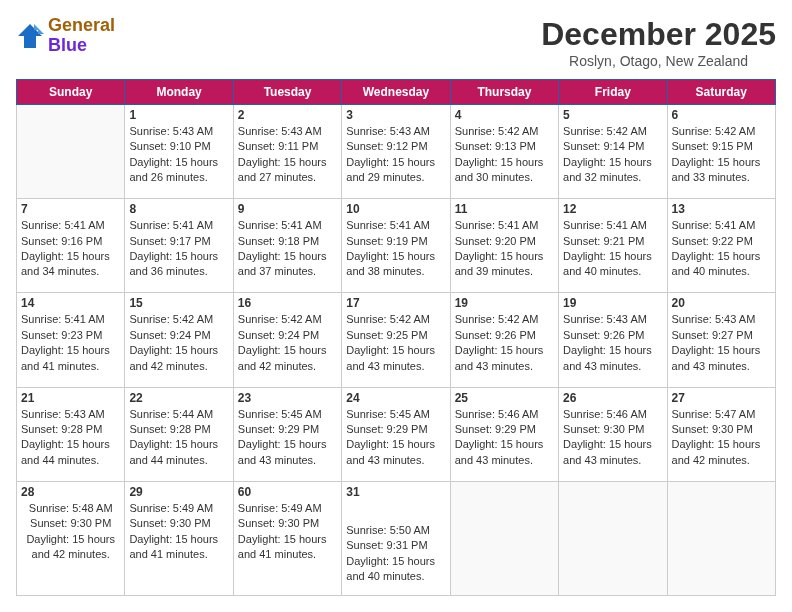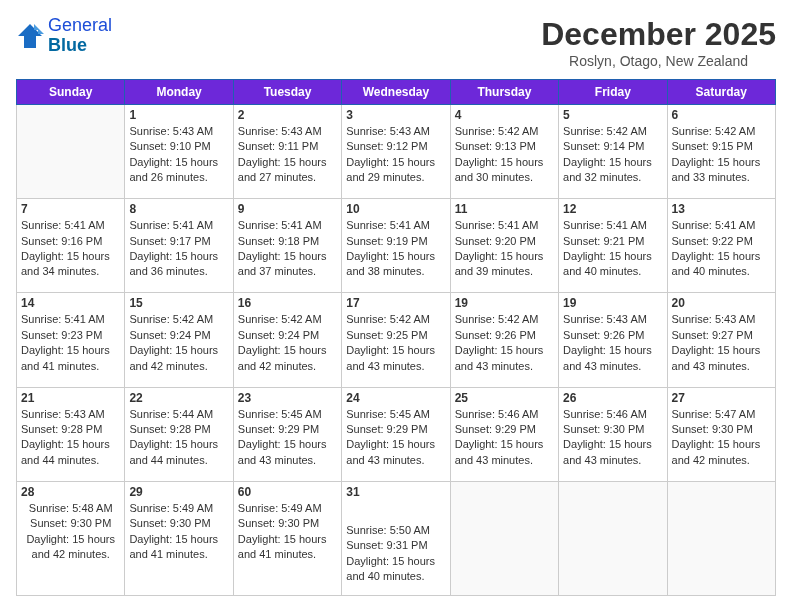--- a/index.html
+++ b/index.html
@@ -27,27 +27,27 @@
       display: flex;
       align-items: center;
     }
     .logo-text {
       display: flex;
       flex-direction: column;
       line-height: 1.1;
     }
     .logo-general {
       font-size: 18px;
-      font-weight: normal;
-      color: #1d4ed8;
+      font-weight: bold;
+      color: #a16207;
     }
     .logo-blue {
       font-size: 18px;
       font-weight: bold;
-      color: #0369a1;
+      color: #6d28d9;
     }
     .logo-icon {
       width: 28px;
       height: 28px;
       margin-right: 4px;
     }
     .title-area {
       text-align: center;
     }
     .month-title {
@@ -60,21 +60,21 @@
       color: #555;
     }
     .calendar {
       flex: 1;
       border: 1px solid #ccc;
       border-collapse: collapse;
       width: 100%;
       table-layout: fixed;
     }
     .calendar th {
-      background-color: #6d28d9;
+      background-color: #be185d;
       color: #fff;
       text-align: center;
       font-size: 12px;
       padding: 5px 10px;
       border: 1px solid #2060b0;
     }
     .calendar td {
       border: 1px solid #ccc;
       vertical-align: top;
       padding: 3px 4px;

